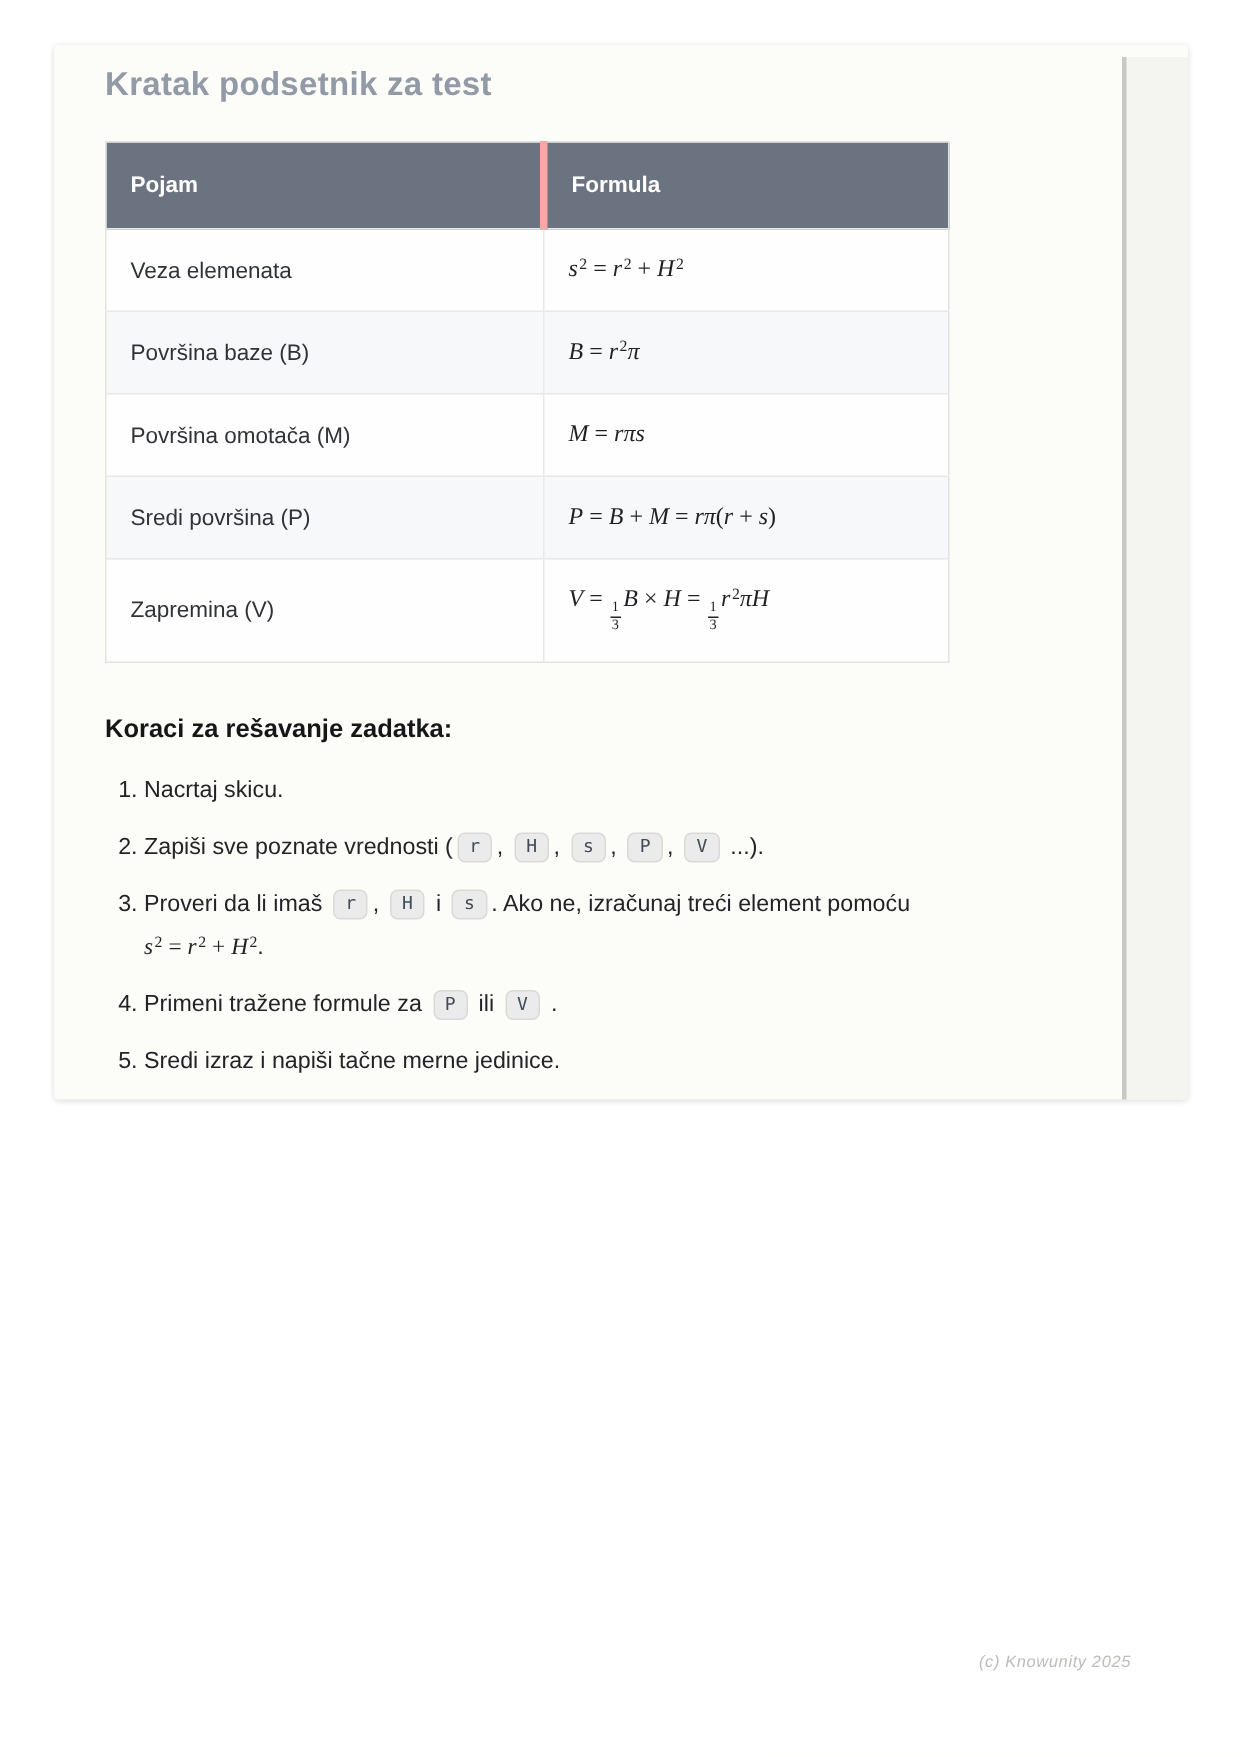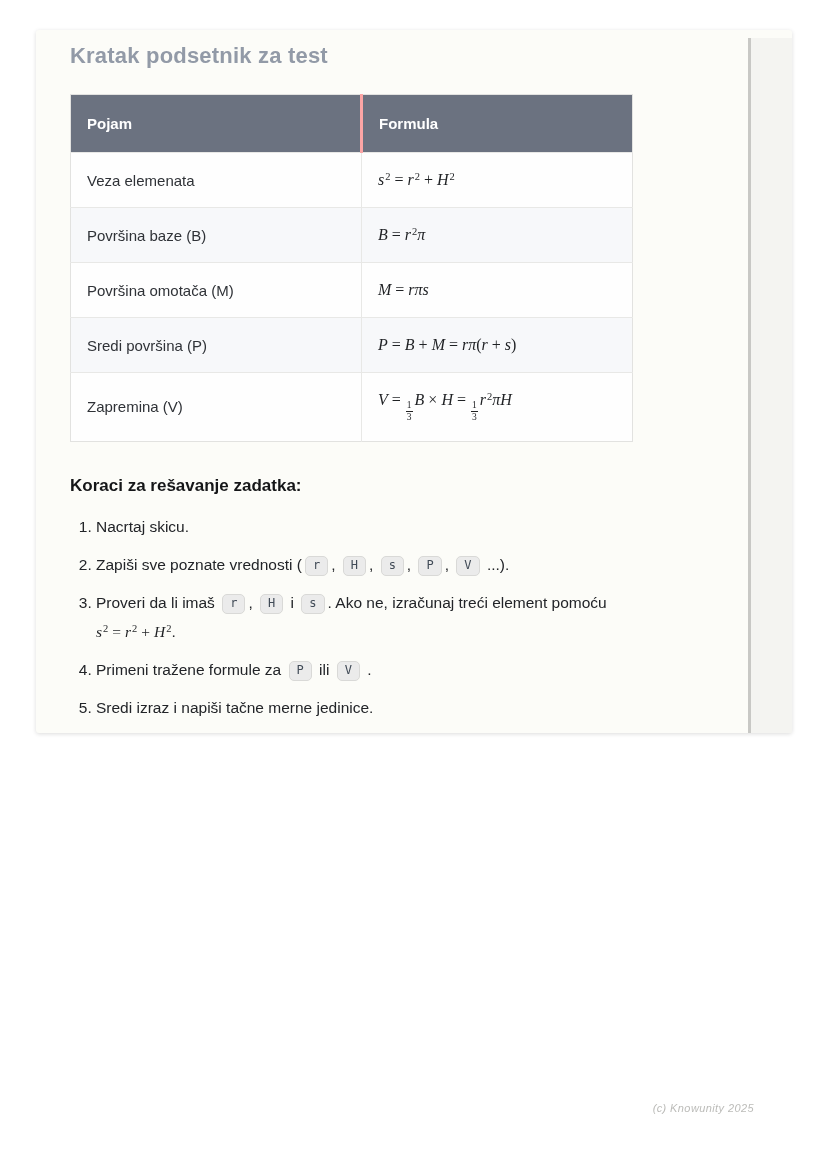--- a/index.html
+++ b/index.html
@@ -9,21 +9,21 @@
         border-radius:3px;box-shadow:0 1px 4px rgba(0,0,0,0.14);}
   .gutter{position:absolute;right:0;top:8px;bottom:0;width:44px;background:#f4f4f1;}
   .thumb{position:absolute;left:0;top:0;bottom:0;width:3px;background:#c8c8c5;}
   .content{position:absolute;left:34px;top:0;width:563px;}
   h1.title{margin:12px 0 0 0;font-size:22px;line-height:28px;font-weight:700;color:#929aa7;
            letter-spacing:0.2px;}
   table.ftable{margin-top:24px;width:563px;border-collapse:collapse;background:#fefefe;
                border:1px solid #e2e2e0;}
   table.ftable th{background:#6b7280;color:#ffffff;font-size:15px;font-weight:700;text-align:left;
                   padding:20px 16px;}
-  table.ftable th:first-child{width:257px;border-right:3px solid #fca5a5;}
+  table.ftable th:first-child{width:257px;border-right:5px solid #fca5a5;}
   table.ftable td{padding:18px 16px;font-size:15px;color:#2f3237;border-top:1px solid #e8e8e6;
                   vertical-align:middle;}
   table.ftable td:first-child{border-right:1px solid #e8e8e6;margin-left:32px;}
   table.ftable tbody tr:nth-child(even){background:#f7f8fa;}
   .steps-heading{margin:34px 0 0 0;font-size:17px;font-weight:700;color:#151618;}
   ol.steps{margin:18px 0 0 0;padding-left:26px;font-size:15.5px;color:#222428;}
   ol.steps li{margin-bottom:12px;line-height:26px;}
   .chip{display:inline-block;background:#ebebeb;border:1px solid #d9d9d7;border-radius:5px;
         padding:0px 7px 1px 7px;font-family:"DejaVu Sans Mono",monospace;font-size:12px;
         line-height:17px;color:#414b57;margin:0 3px;vertical-align:1px;}

